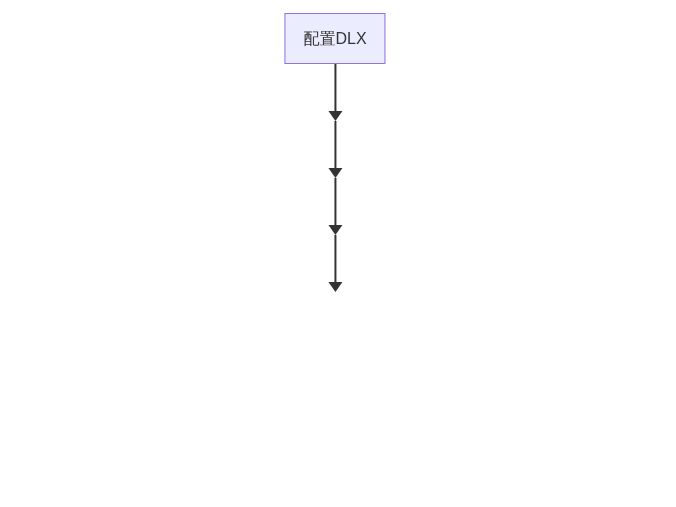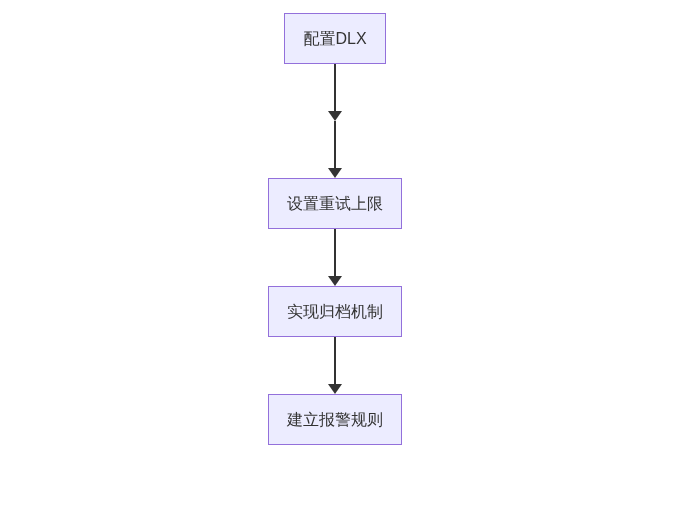--- a/index.html
+++ b/index.html
@@ -89,36 +89,27 @@
       <span class="arrow-line"></span>
       <span class="arrow-head"></span>
     </div>
 
 
     <div class="flow-arrow">
       <span class="arrow-line"></span>
       <span class="arrow-head"></span>
     </div>
 
-    <div class="flow-node">
-      <span>设置重试上限</span>
-    </div>
 
     <div class="flow-arrow">
       <span class="arrow-line"></span>
       <span class="arrow-head"></span>
     </div>
 
-    <div class="flow-node">
-      <span>实现归档机制</span>
-    </div>
 
     <div class="flow-arrow">
       <span class="arrow-line"></span>
       <span class="arrow-head"></span>
     </div>
 
-    <div class="flow-node">
-      <span>建立报警规则</span>
-    </div>
 
   </div>
 </div>
 
 </body></html>

